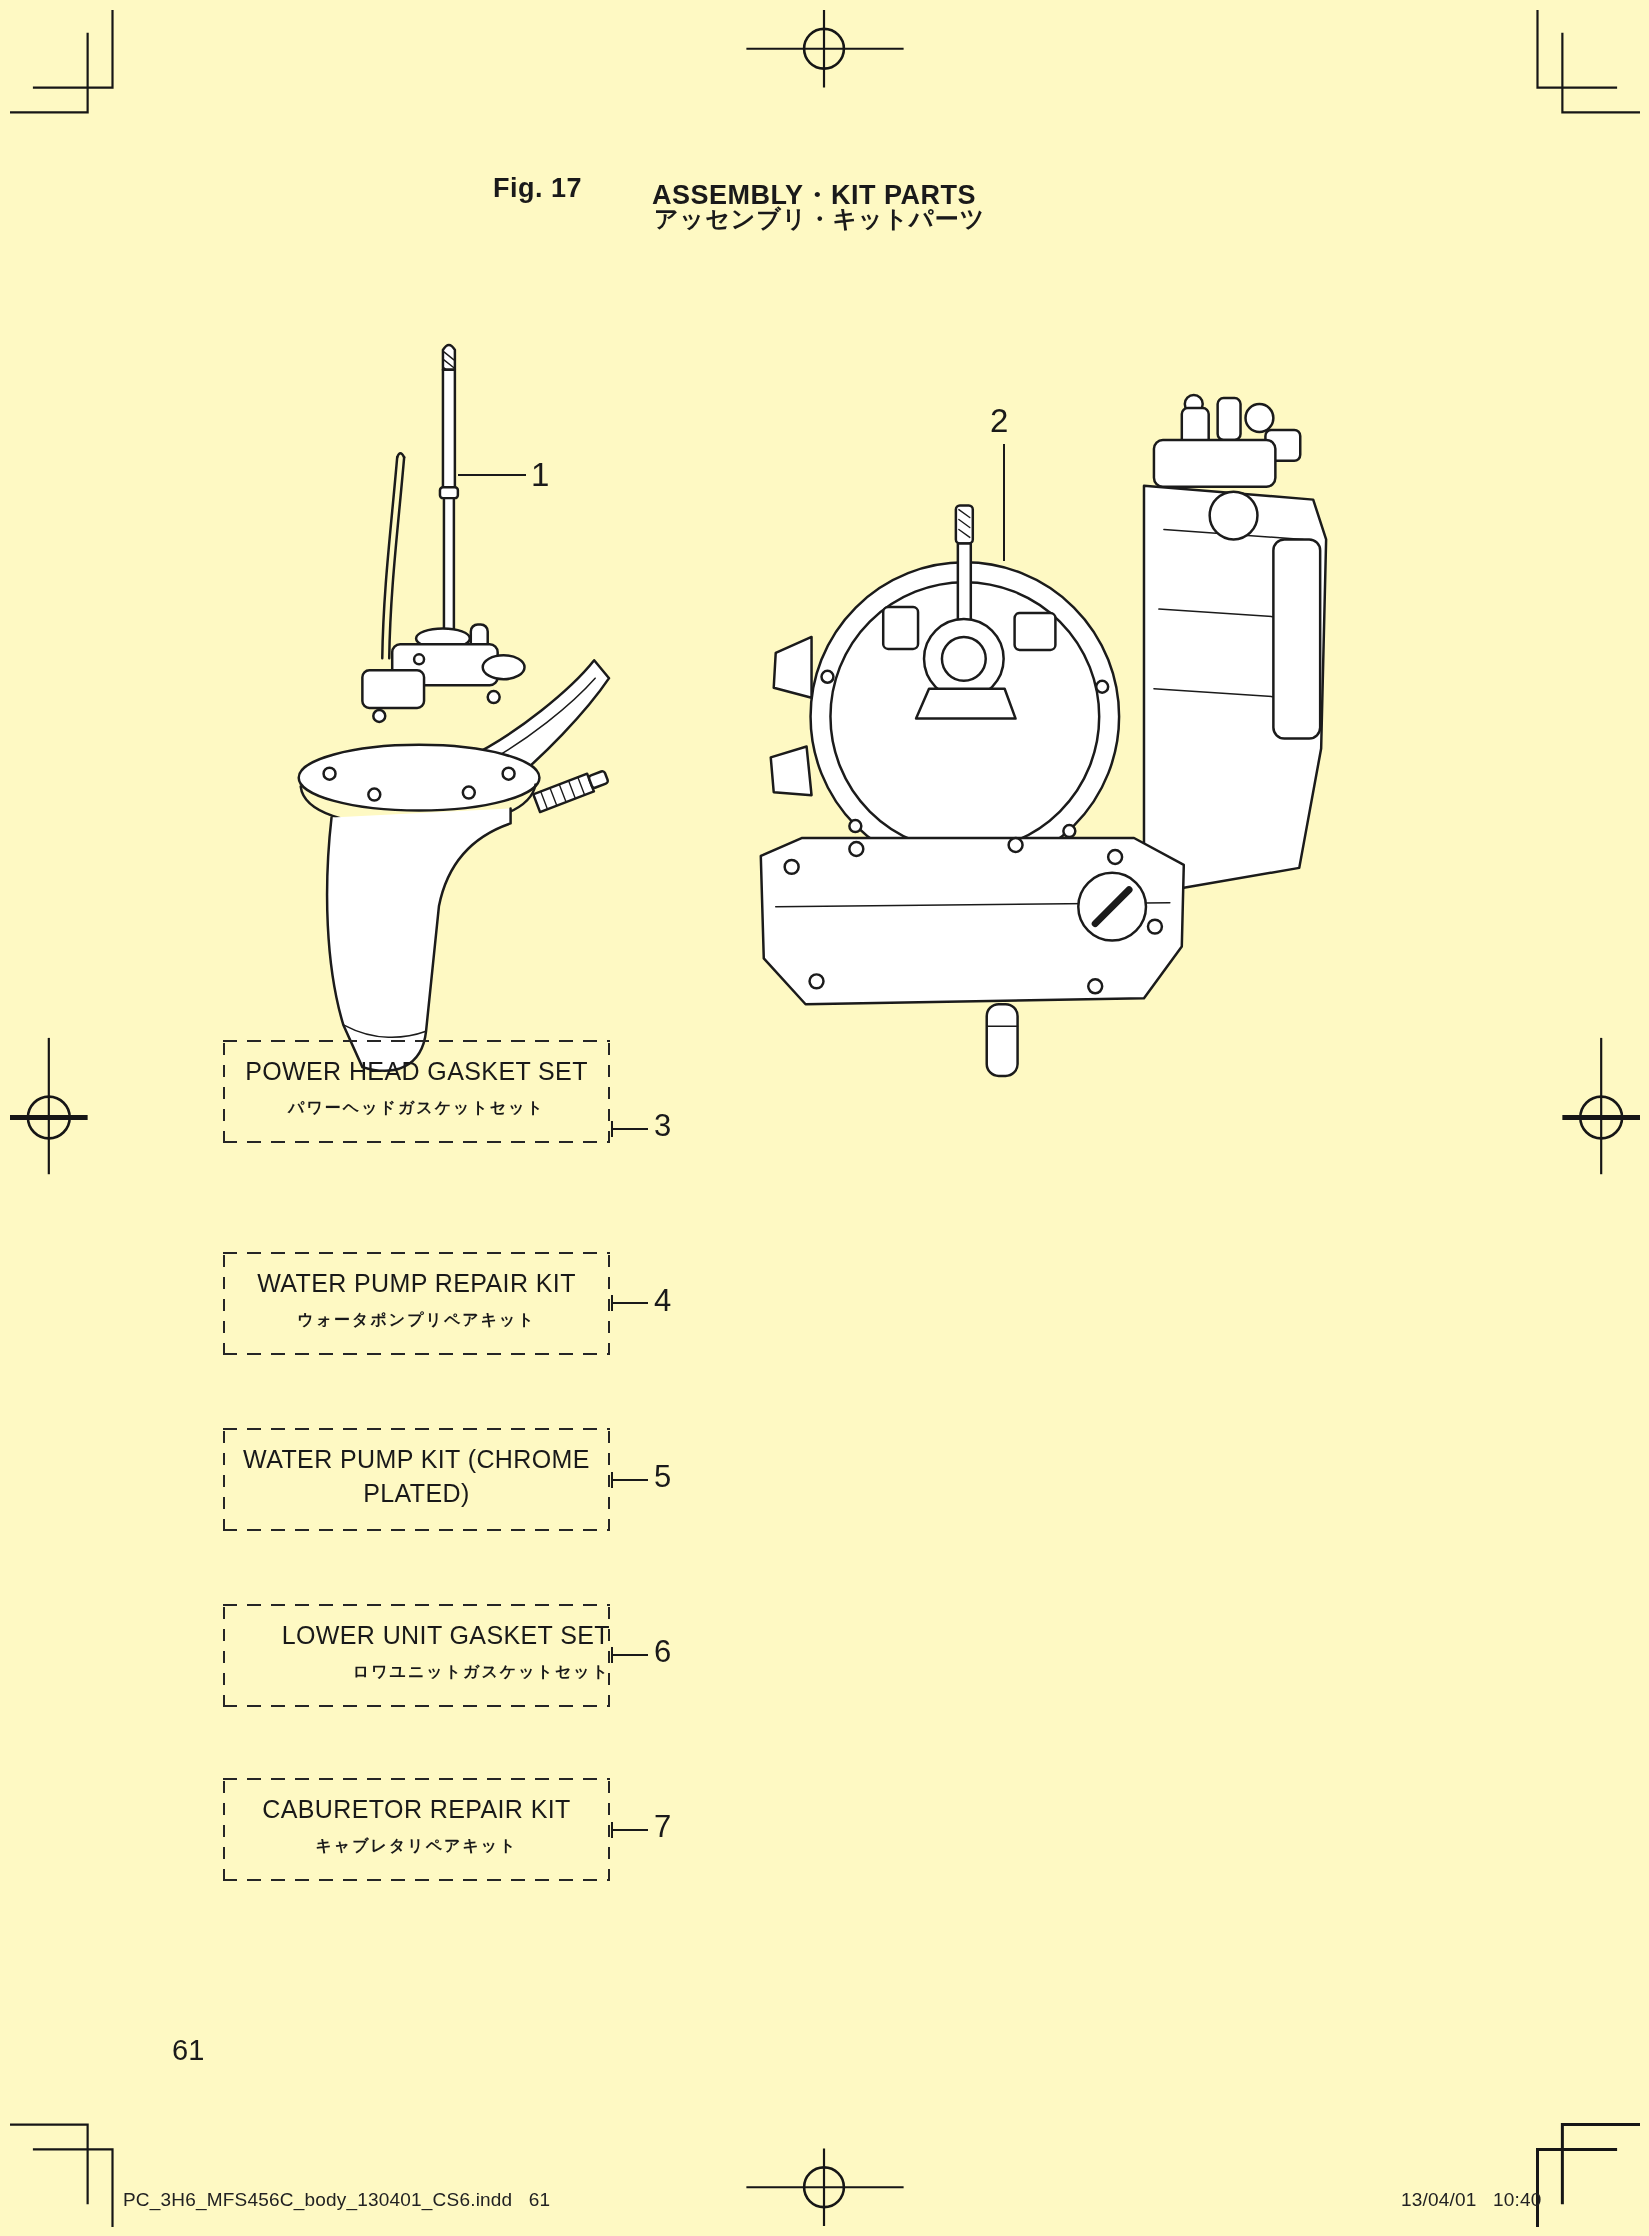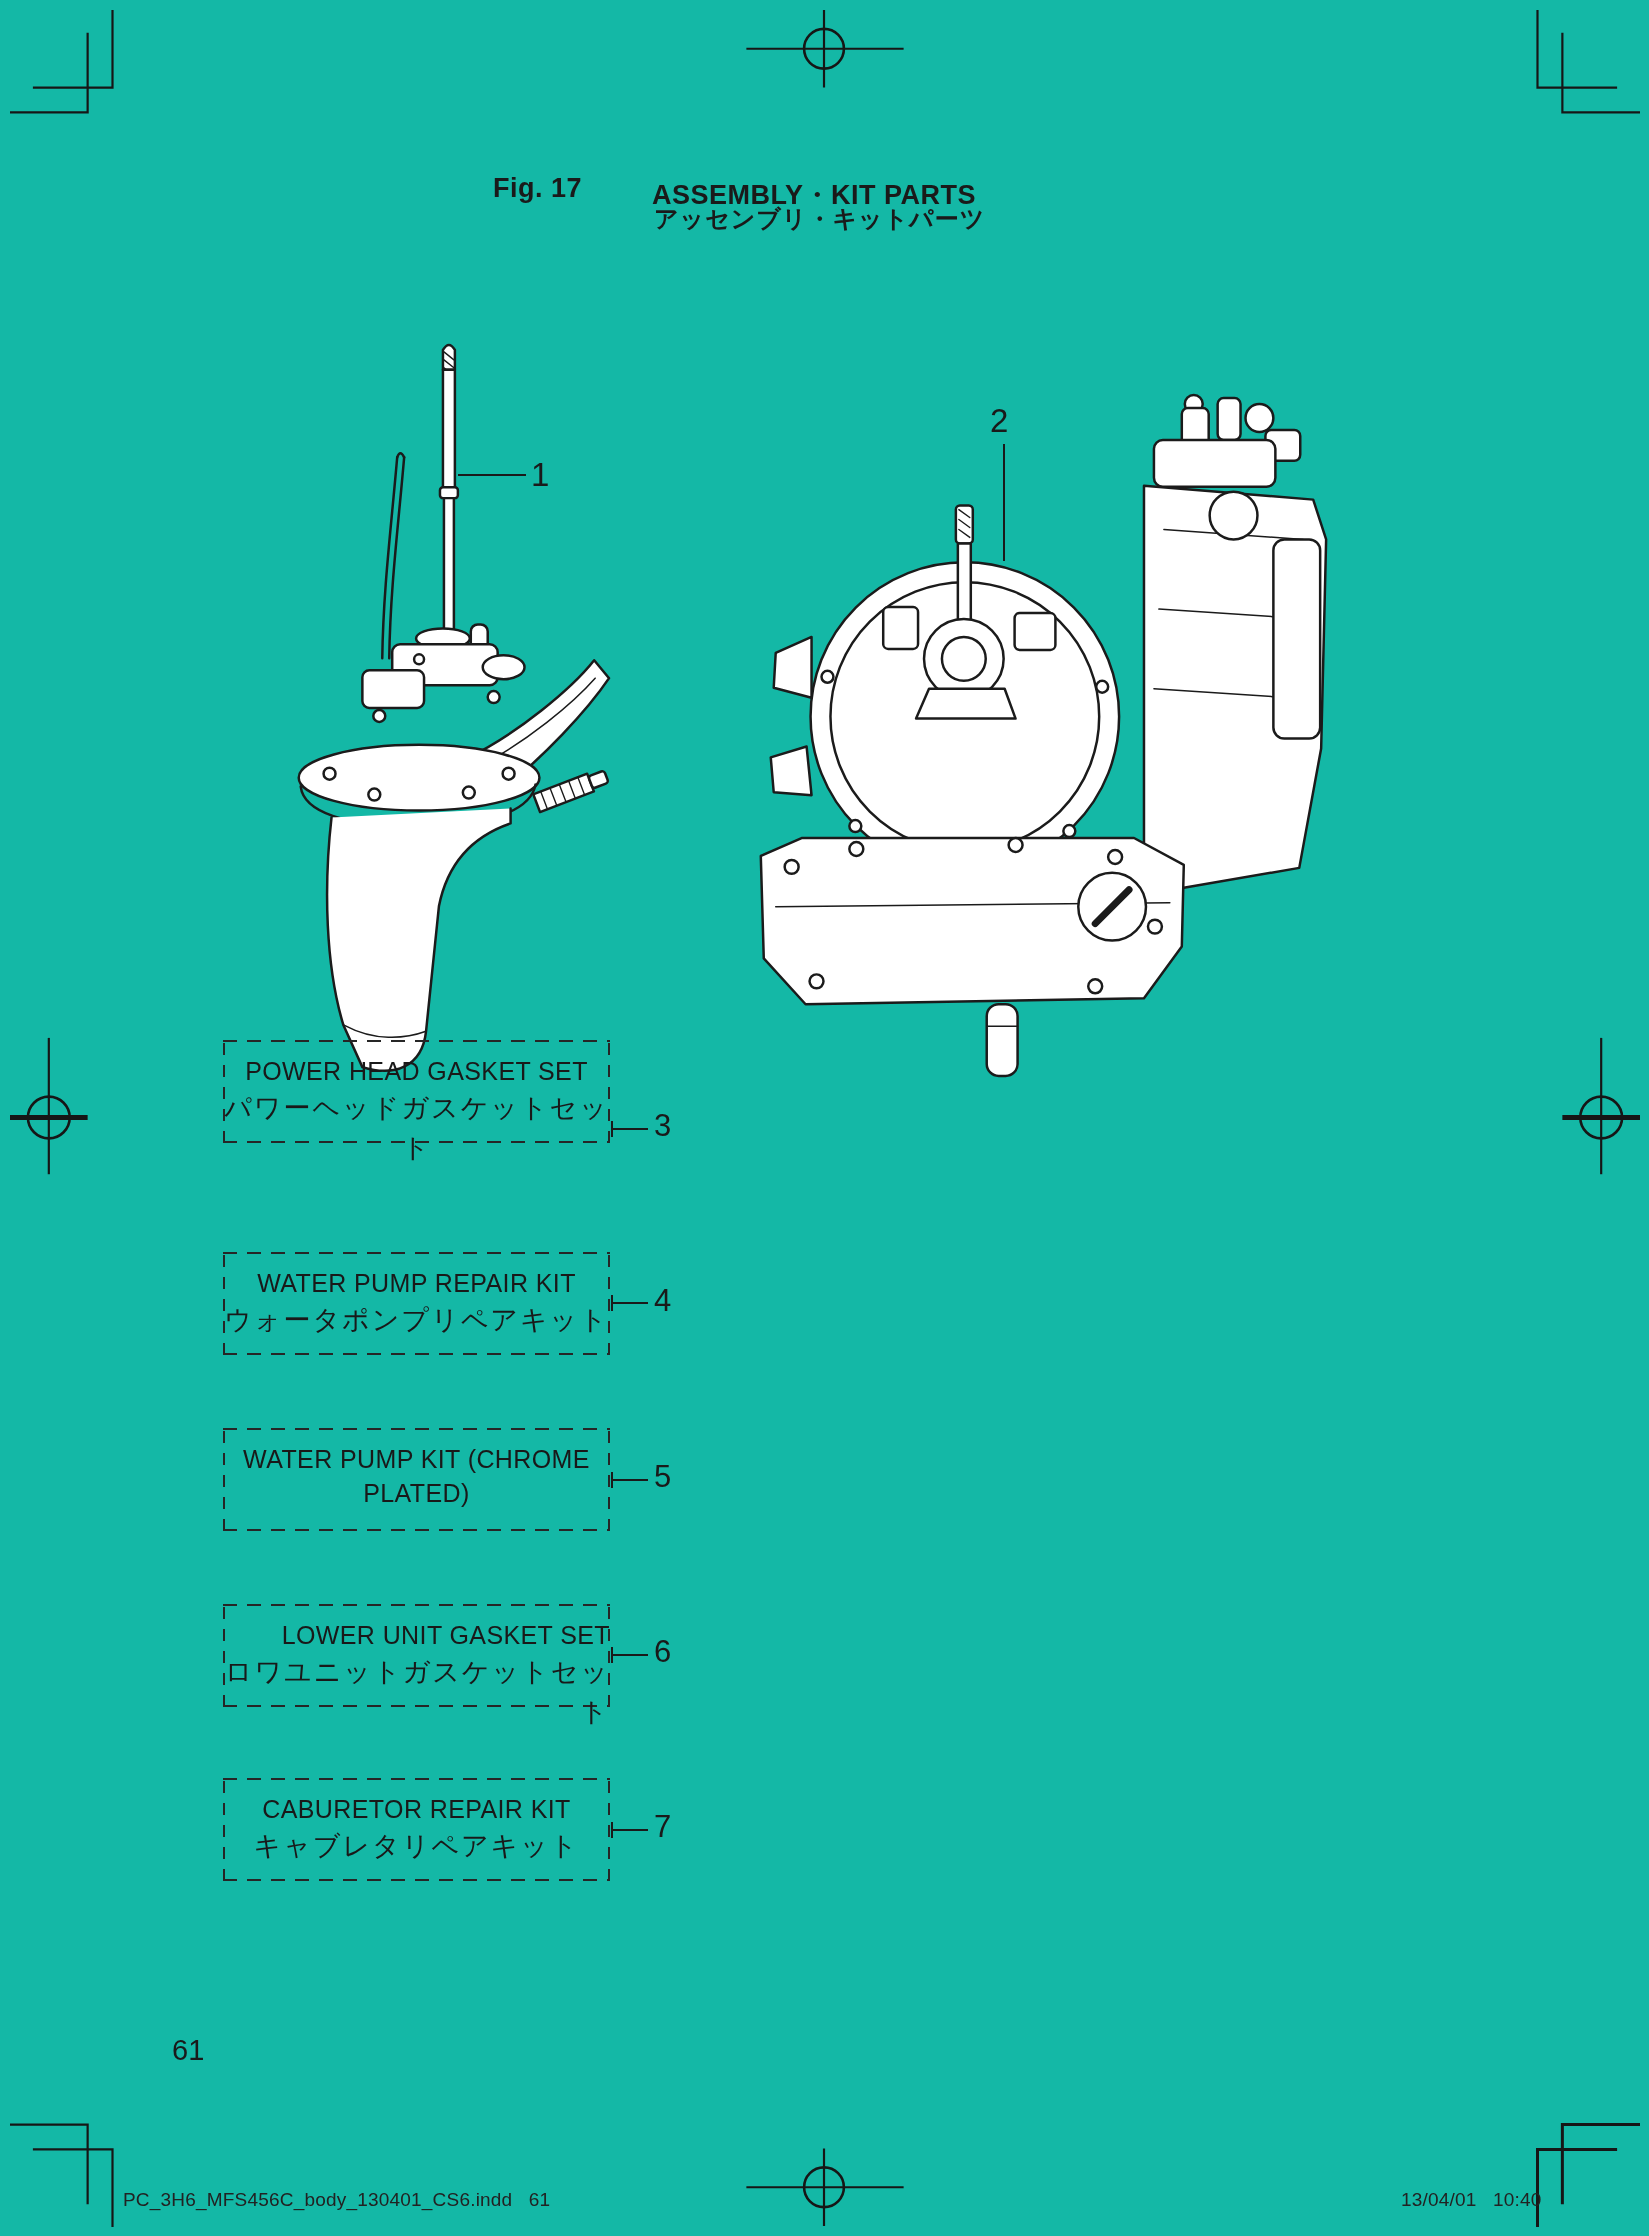--- a/index.html
+++ b/index.html
@@ -1,17 +1,17 @@
 <!DOCTYPE html>
 <html><head>
 <meta charset="utf-8">
 <style>
   html,body{margin:0;padding:0;background:#e8e8e8;}
   .page{
-    position:relative;width:1650px;height:2237px;background:#14b8a6;
+    position:relative;width:1650px;height:2237px;background:#fef9c3;
     font-family:"Liberation Sans", sans-serif;color:#1a1a1a;overflow:hidden;
     margin:0 auto;
   }
   .abs{position:absolute;}
   
   .fig-label{left:493px;top:173px;font-size:27px;font-weight:700;letter-spacing:0.5px;}
   .title-en{left:652px;top:177px;font-size:27px;font-weight:700;letter-spacing:0.5px;text-align:right;}
   .title-jp{left:654px;top:203px;font-size:24px;font-weight:600;letter-spacing:1px;}
   
   .callout-num{font-size:33px;font-weight:400;color:#1a1a1a;}
@@ -24,21 +24,21 @@
       repeating-linear-gradient(90deg,#262626 0 14px,transparent 14px 24px),
       repeating-linear-gradient(90deg,#262626 0 14px,transparent 14px 24px),
       repeating-linear-gradient(0deg,#262626 0 12px,transparent 12px 22px),
       repeating-linear-gradient(0deg,#262626 0 12px,transparent 12px 22px);
     background-size:100% 2px,100% 2px,2px 100%,2px 100%;
     background-position:0 0,0 100%,0 0,100% 0;
     background-repeat:no-repeat;
     text-align:center;padding-top:14px;
   }
   .kit-en{font-size:25px;line-height:34px;letter-spacing:0.4px;color:#191919;}
-  .kit-jp{font-size:27px;line-height:40px;letter-spacing:2px;color:#191919;}
+  .kit-jp{font-size:16px;line-height:40px;letter-spacing:2px;color:#191919;font-weight:bold;}
   .kit-num{font-size:31px;color:#1a1a1a;}
   .leader-stub{width:2px;height:16px;background:#1a1a1a;}
   
   .page-num{left:172px;top:2034px;font-size:29px;}
   .footer-text{font-size:19px;color:#222;white-space:pre;letter-spacing:0.2px;}
   .footer-left{left:123px;top:2189px;}
   .footer-right{left:1401px;top:2189px;}
   svg{display:block;}
 </style>
 </head>

